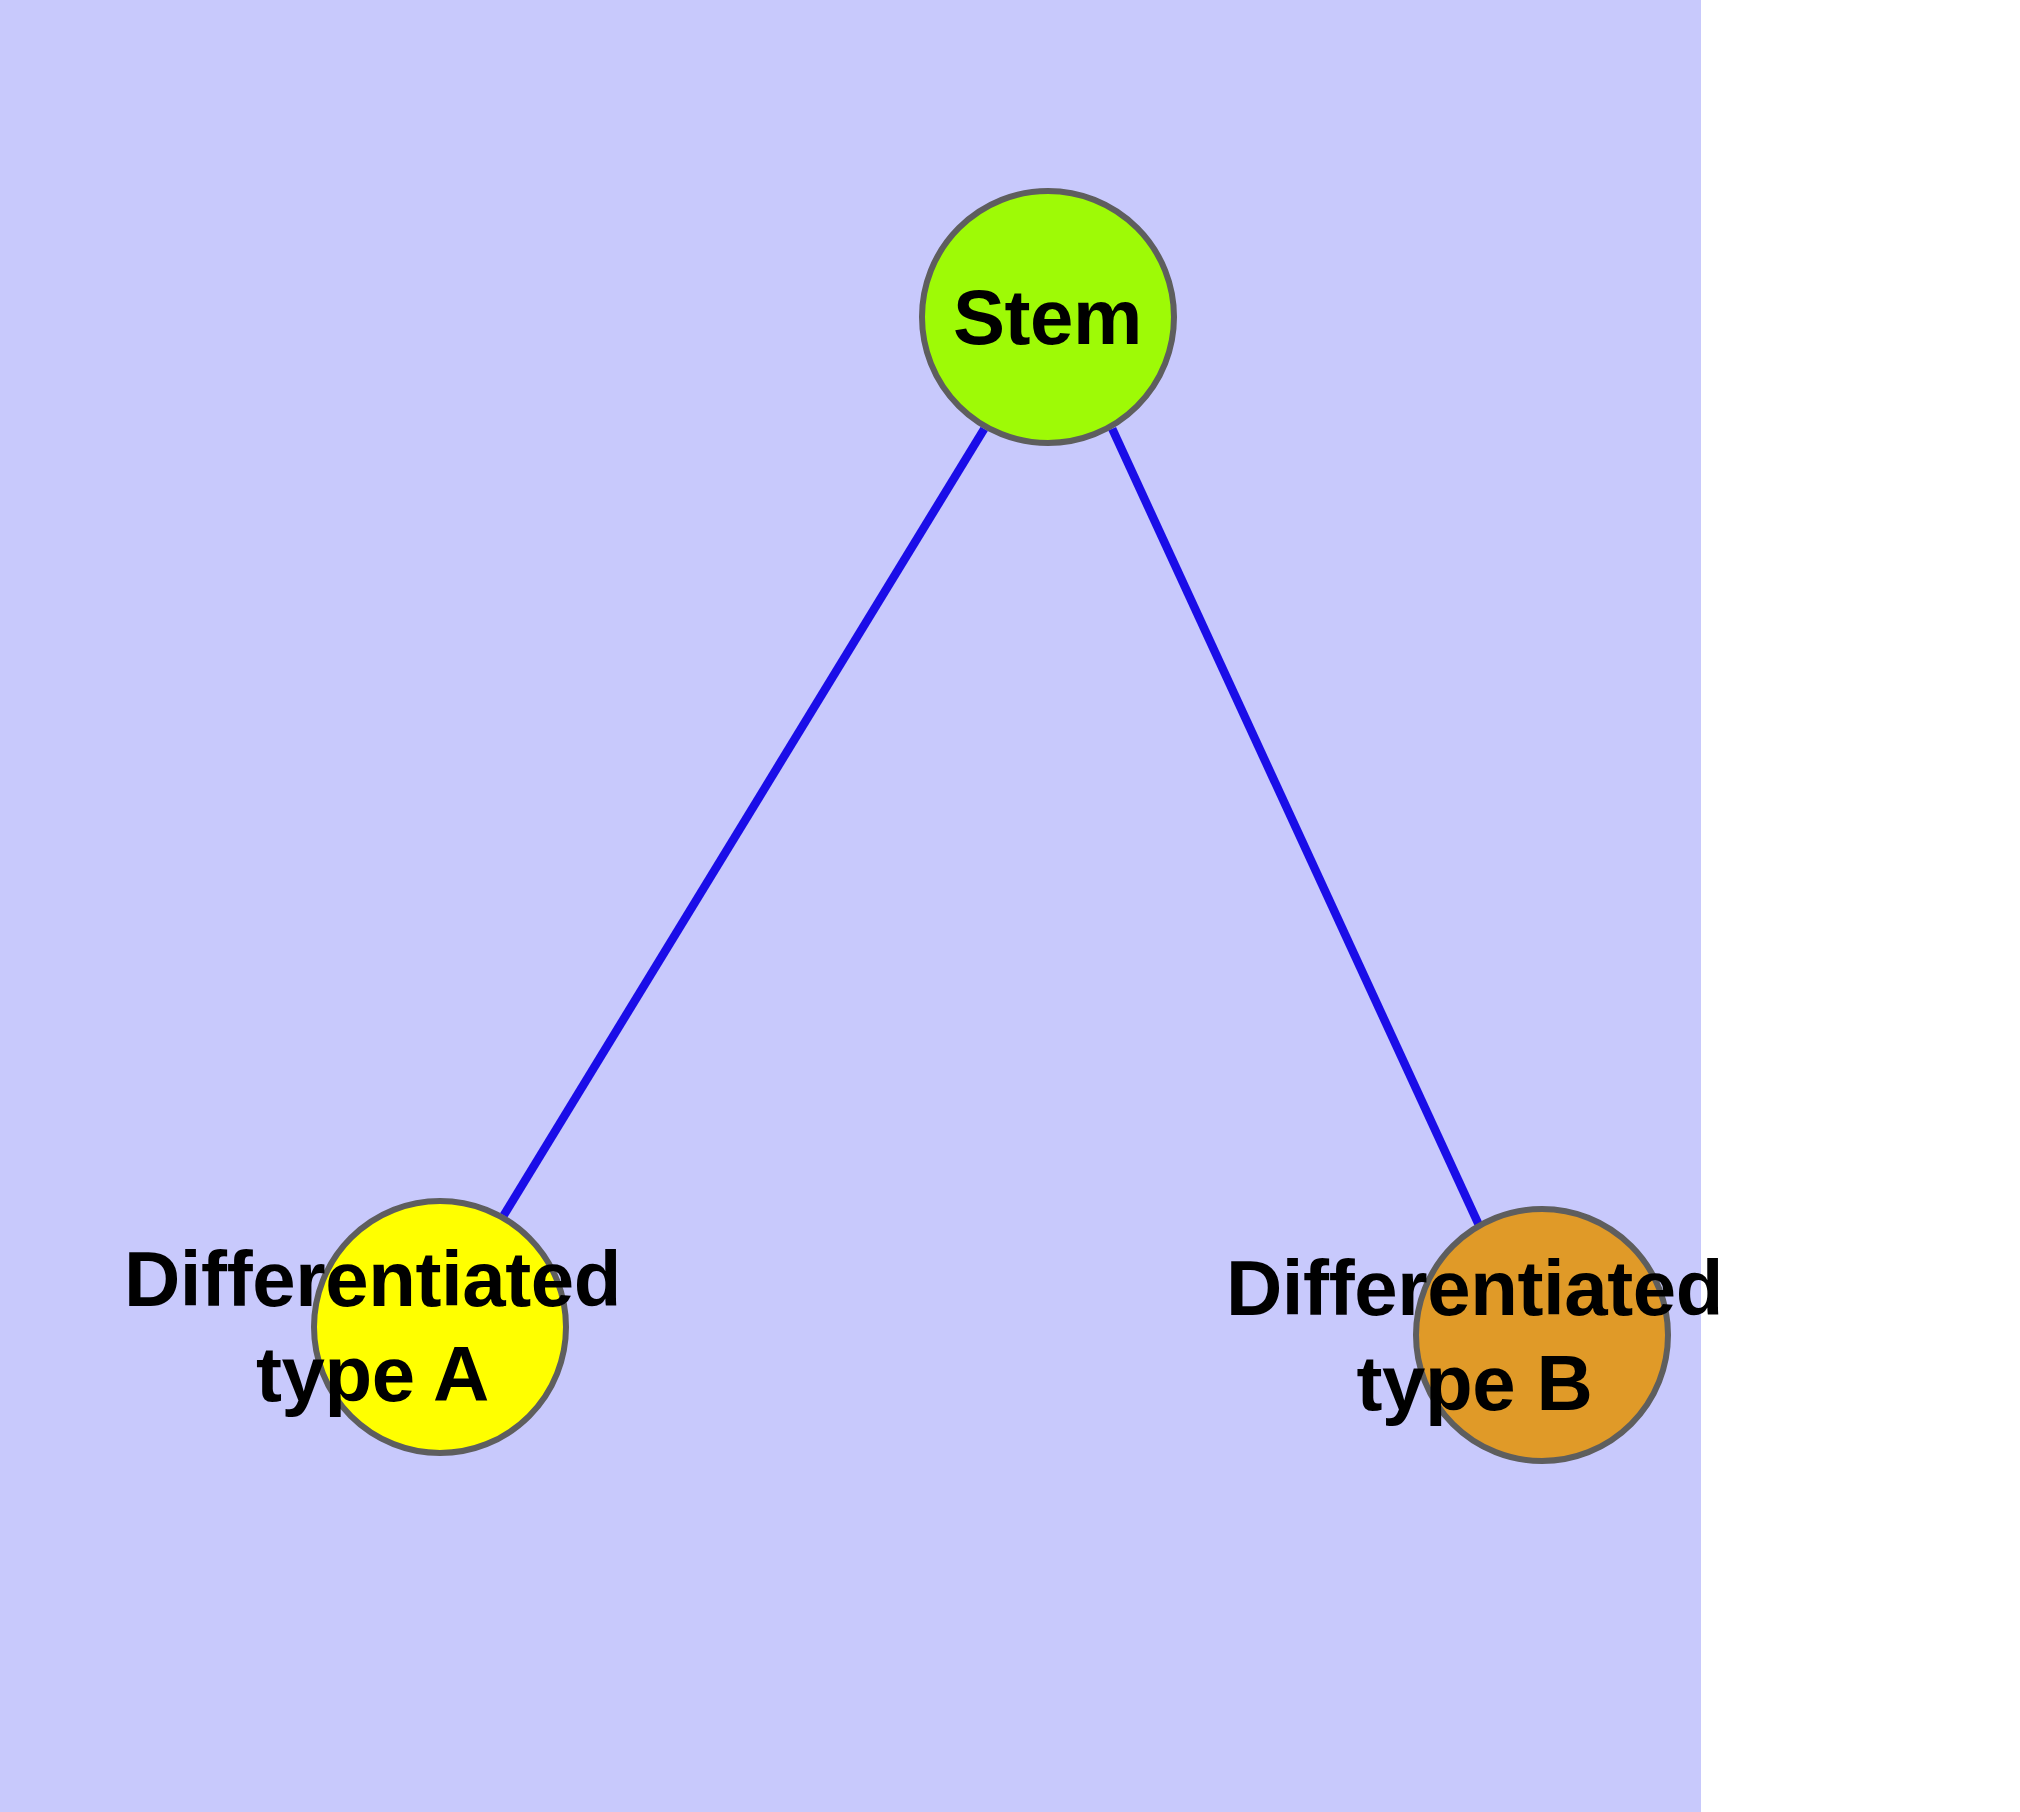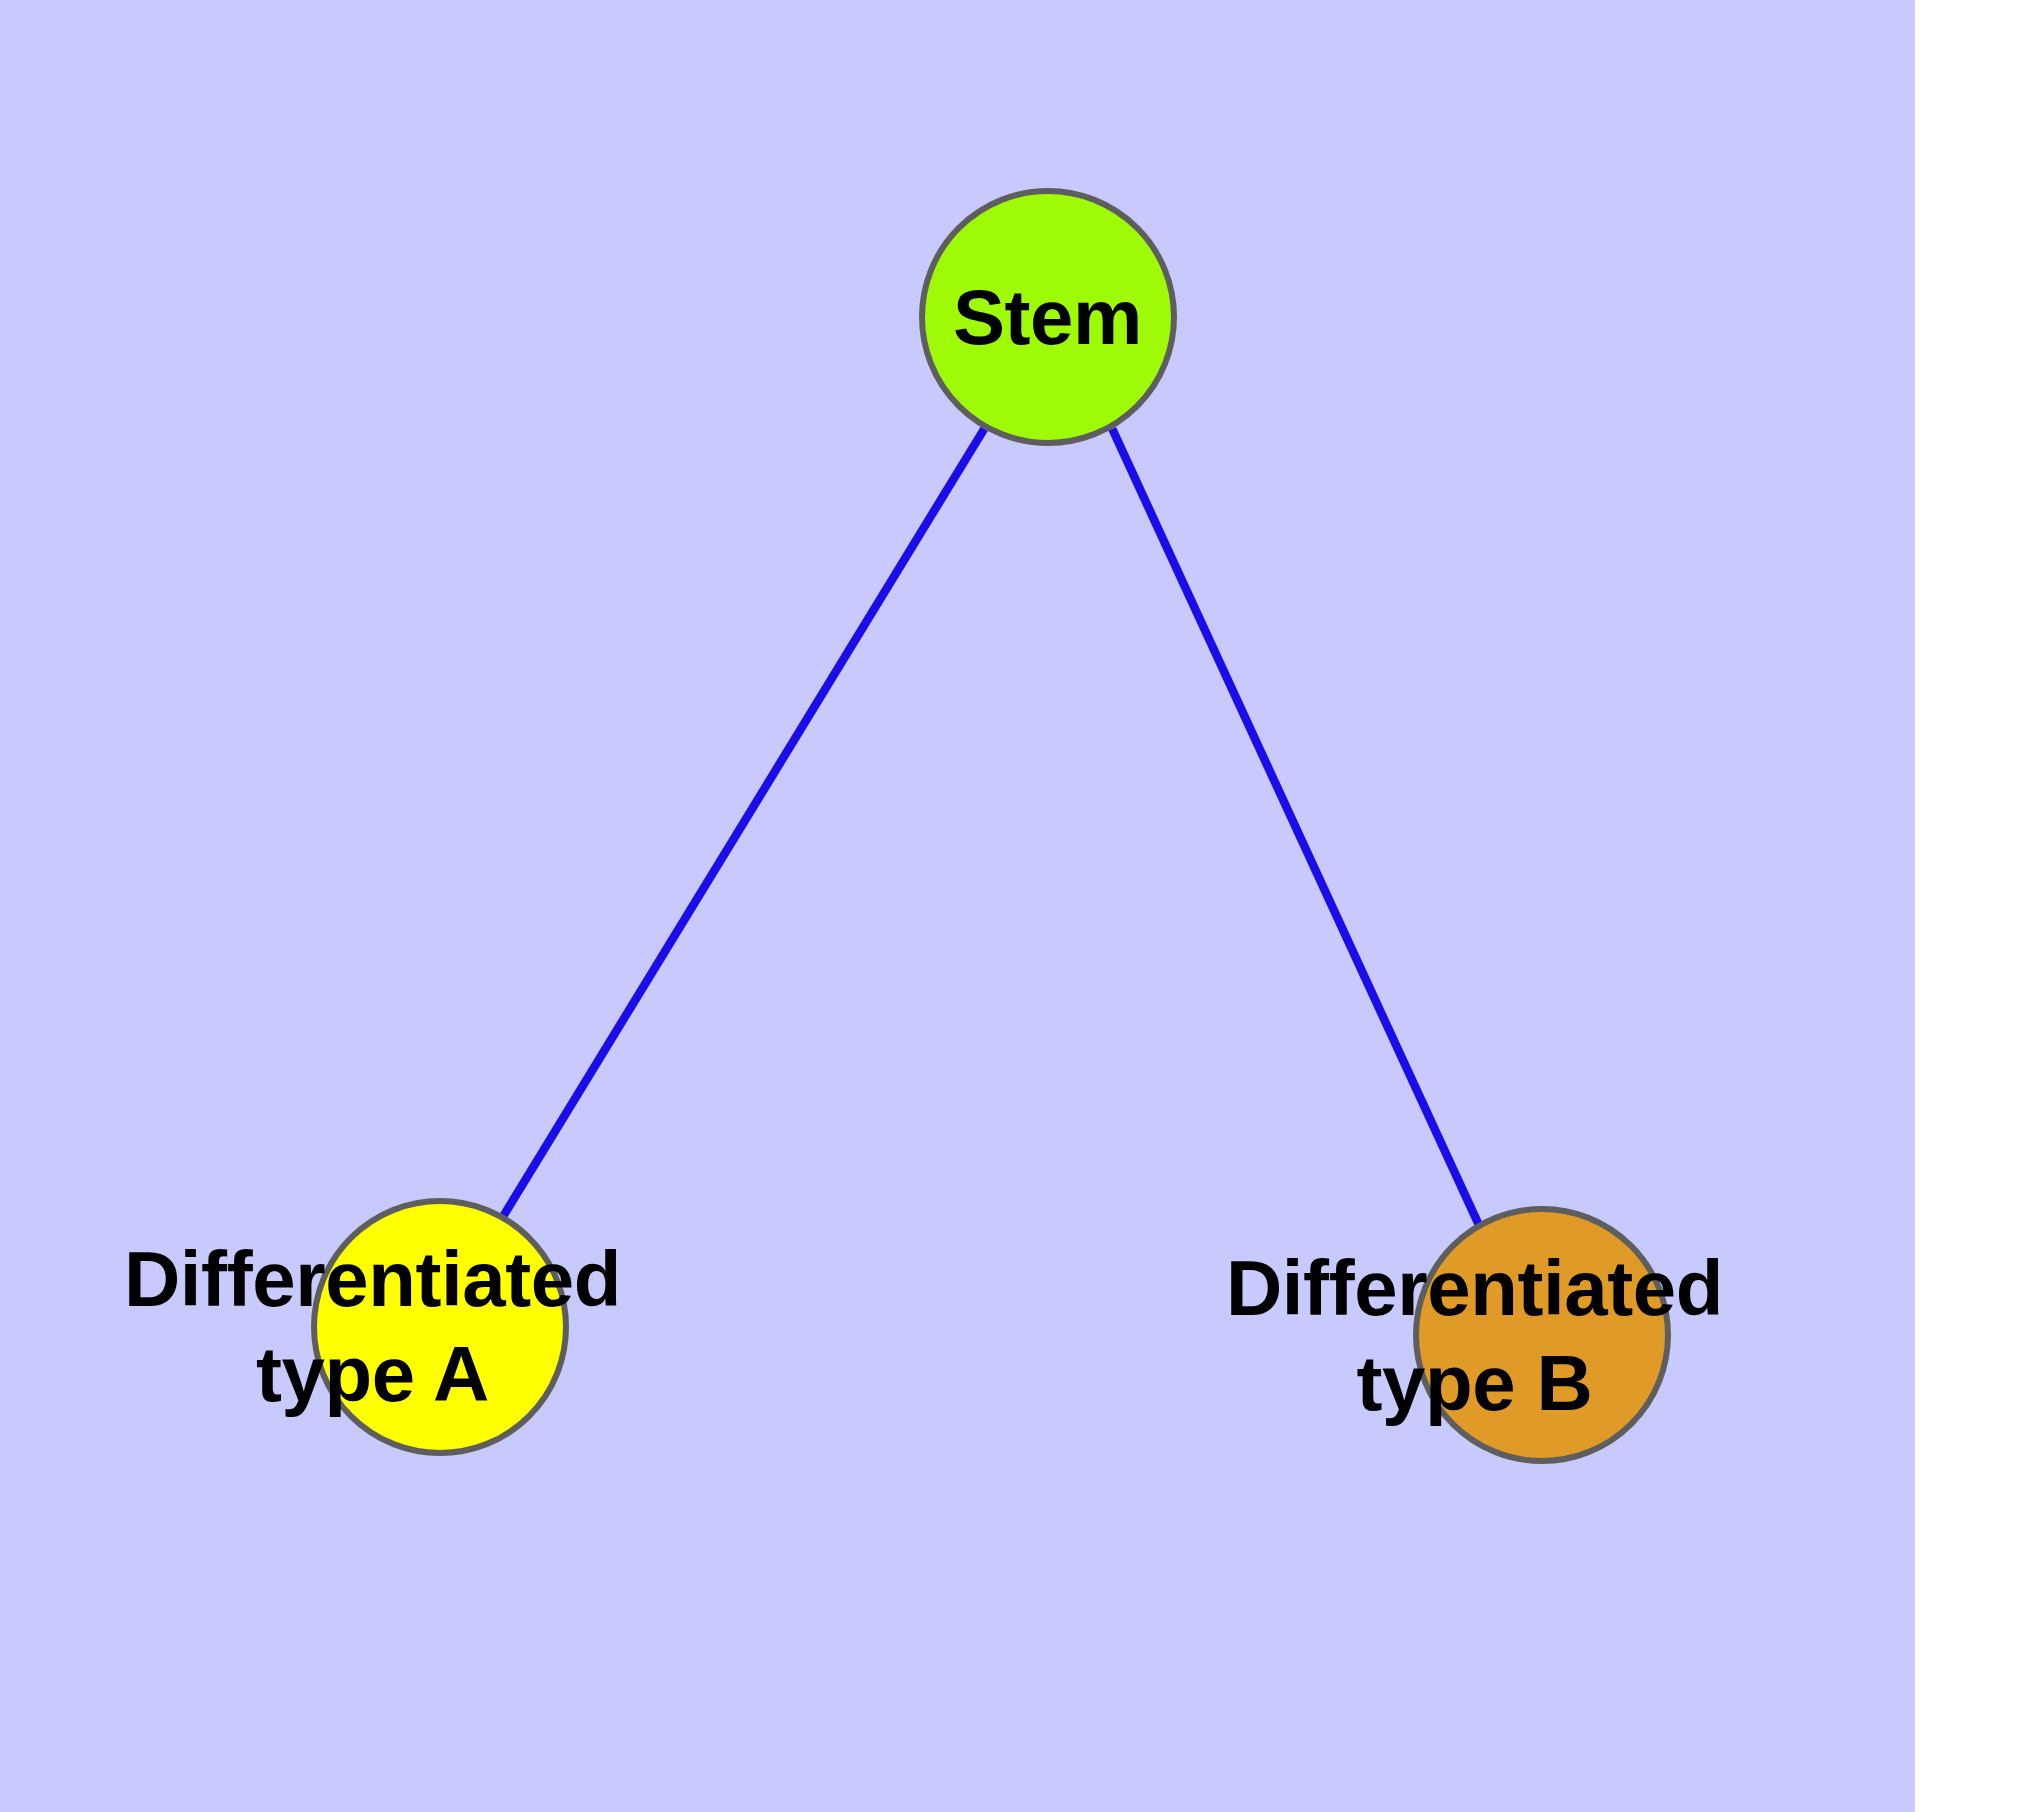--- a/index.html
+++ b/index.html
@@ -45,21 +45,21 @@
     font-weight: bold;
     text-align: center;
     white-space: pre;
     line-height: 1.22;
     letter-spacing: -0.4px;
   }
 </style>
 </head>
 <body style="width: 2021px; height: 1812px;">
 
-<div id="graph-canvas" style="width: 1915px; height: 1812px; background: rgb(200, 201, 252);">
+<div id="graph-canvas" style="width: 1701px; height: 1812px; background: rgb(200, 201, 252);">
 
   <svg id="edge-layer" viewBox="0 0 2384 2138" width="2021" height="1812">
     <line id="edge-0" x1="1161" y1="506" x2="594" y2="1434" stroke="#1a0de8" stroke-width="10" stroke-linecap="butt"></line>
     <line id="edge-1" x1="1312" y1="506" x2="1744" y2="1444" stroke="#1a0de8" stroke-width="10" stroke-linecap="butt"></line>
   </svg>
 
   <div id="node-layer">
 
     <div class="graph-node" id="node-0" style="left: 919px; top: 188px; width: 258px; height: 258px; background: rgb(158, 250, 6); border-width: 6px; border-color: rgb(94, 94, 94);"></div>
     <div class="graph-node" id="node-1" style="left: 311px; top: 1198px; width: 258px; height: 258px; background: rgb(255, 255, 0); border-width: 6px; border-color: rgb(94, 94, 94);"></div>

